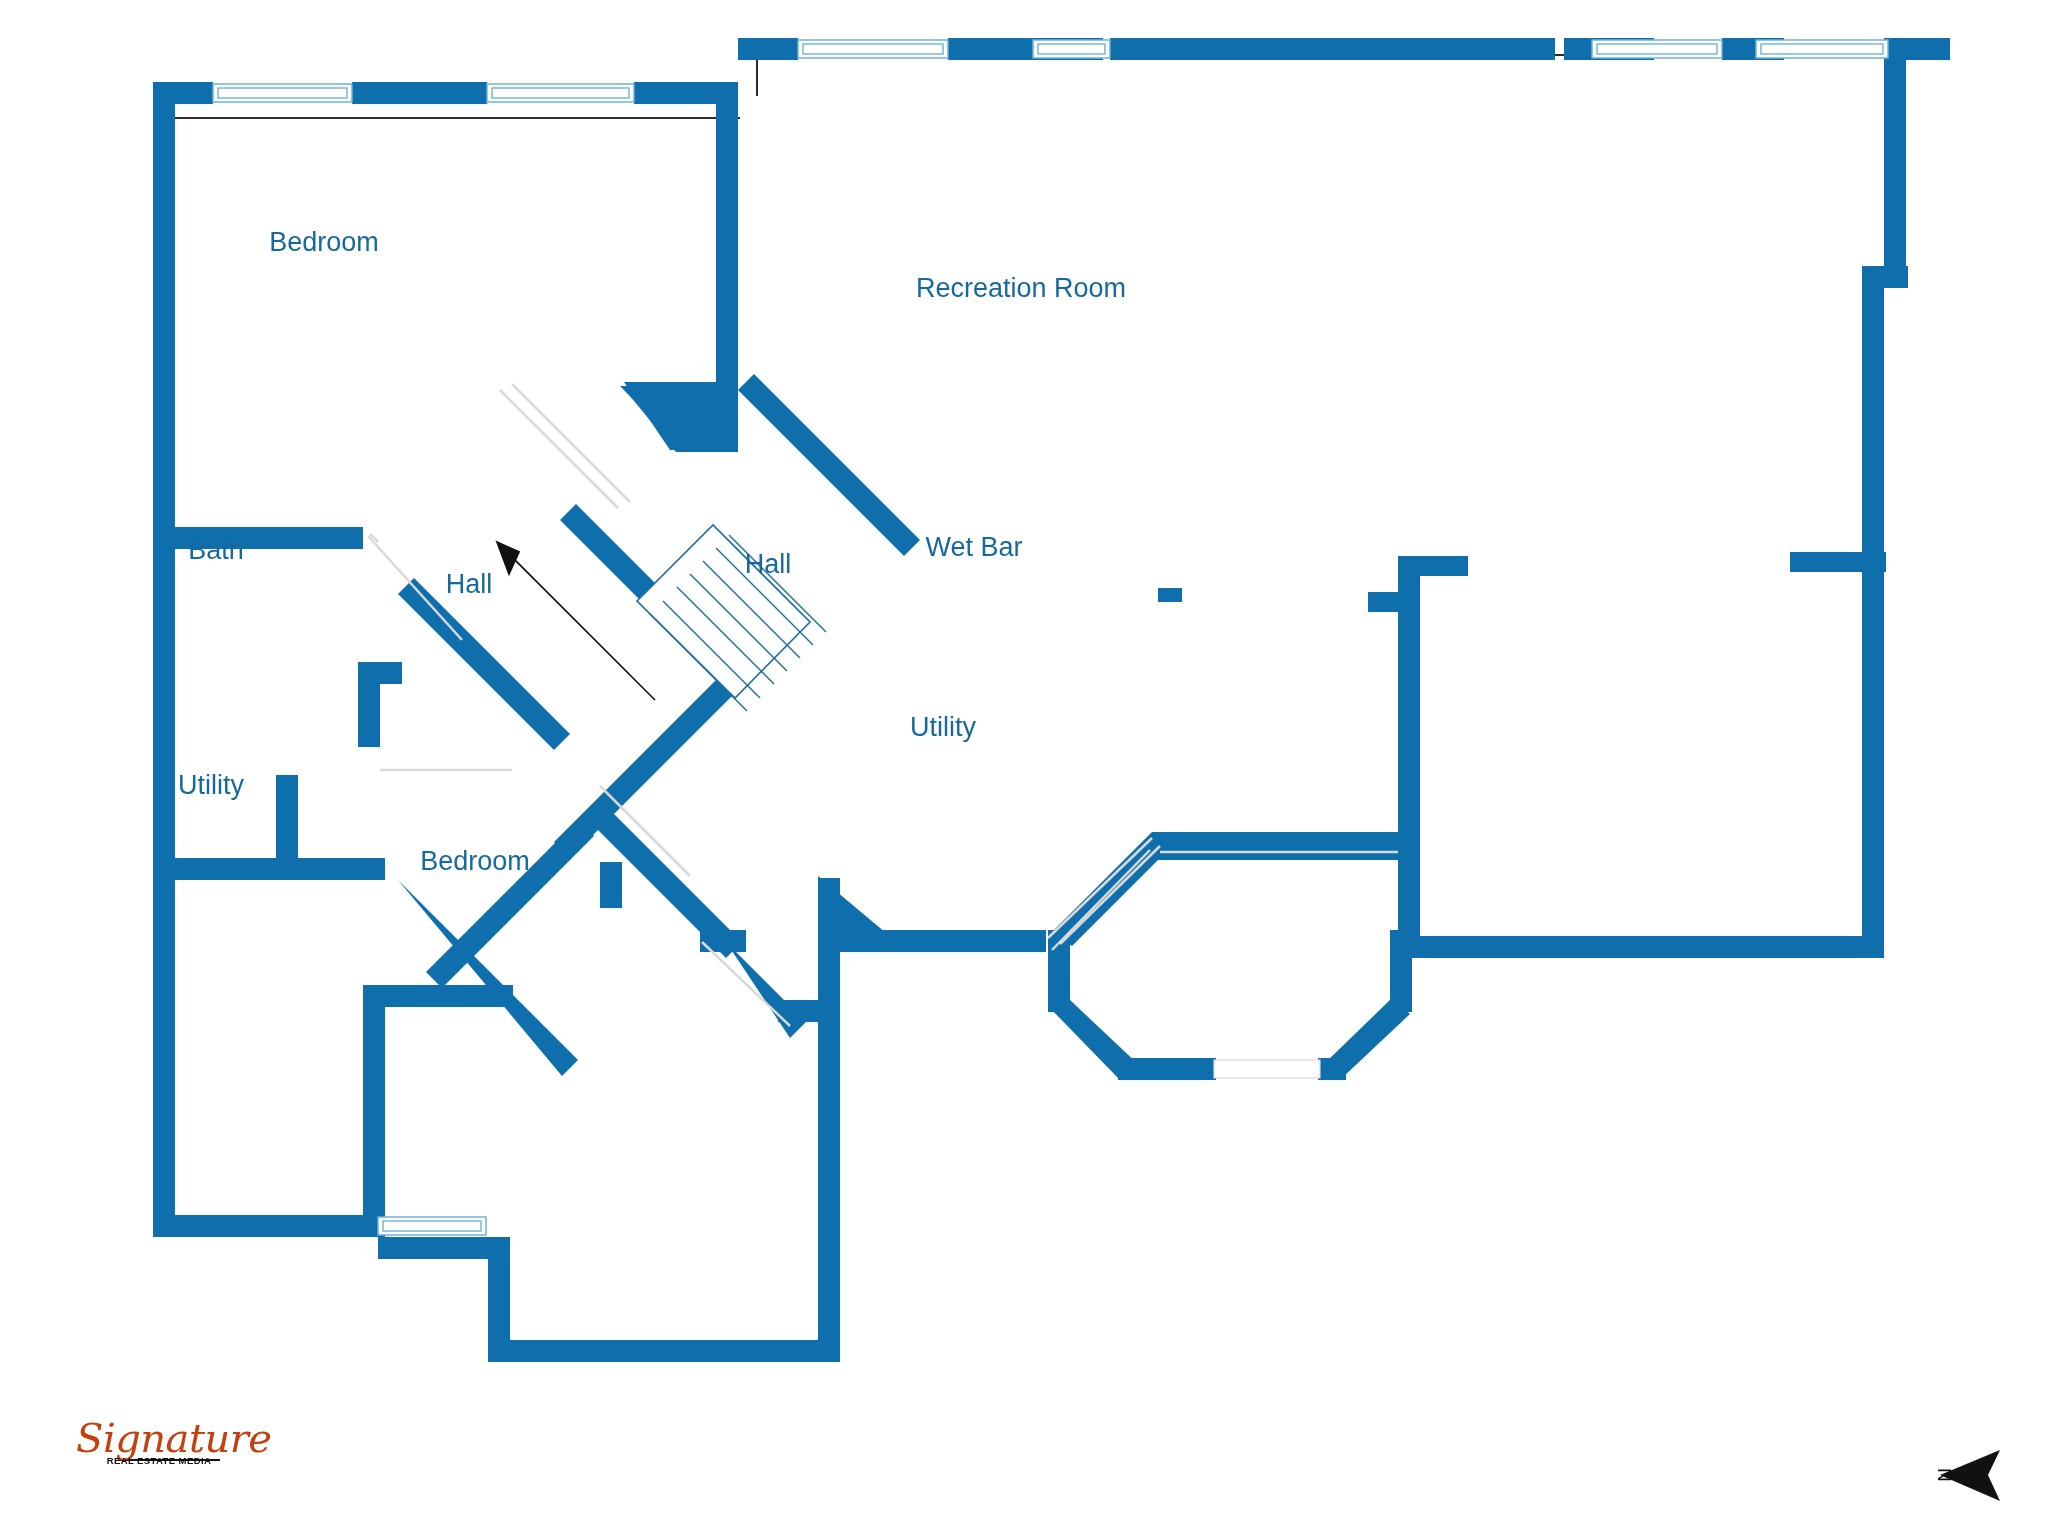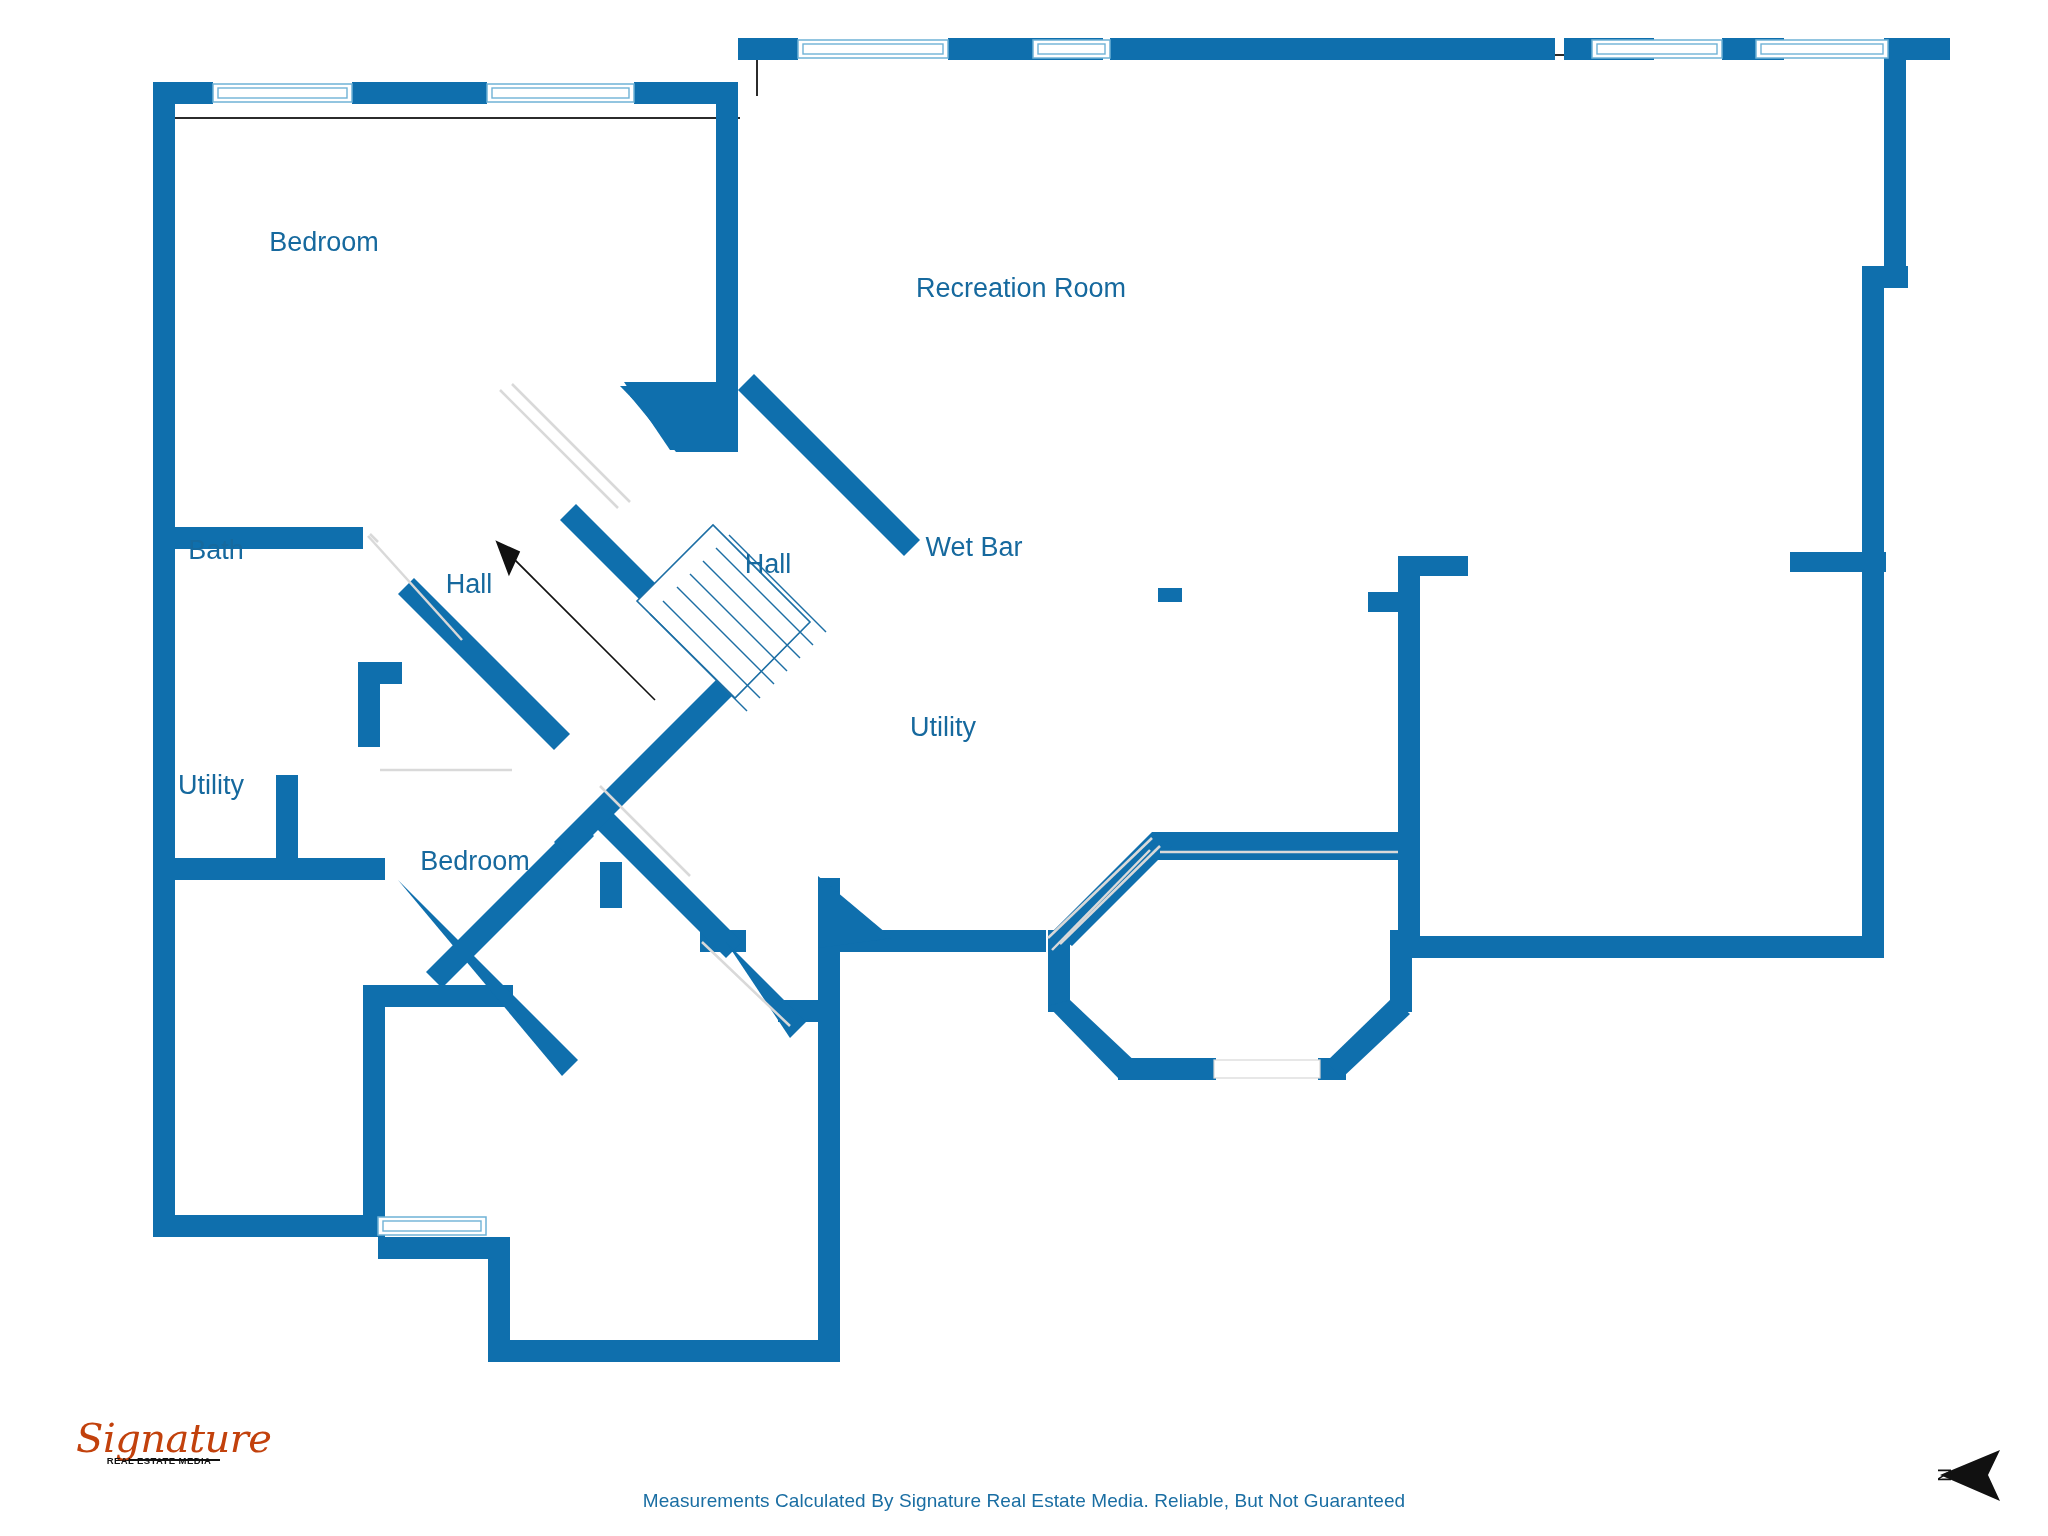--- a/index.html
+++ b/index.html
@@ -295,21 +295,20 @@
     </g>
 
   </svg>
 
   <div class="logo-block">
     <span class="logo-script">Signature</span>
     <span class="logo-rule"></span>
     <span class="logo-sub">REAL ESTATE MEDIA</span>
   </div>
 
-  <div class="footer-note">Measurements Calculated By Signature Real Estate Media. Reliable, But Not Guaranteed</div>
 
   <div class="north-wrap">
     <span class="north-letter">N</span>
     <svg width="86" height="56" viewBox="0 0 86 56">
       <polygon points="2,27 62,2 50,27 62,53" fill="#111111"></polygon>
     </svg>
   </div>
 
 </div>
 

